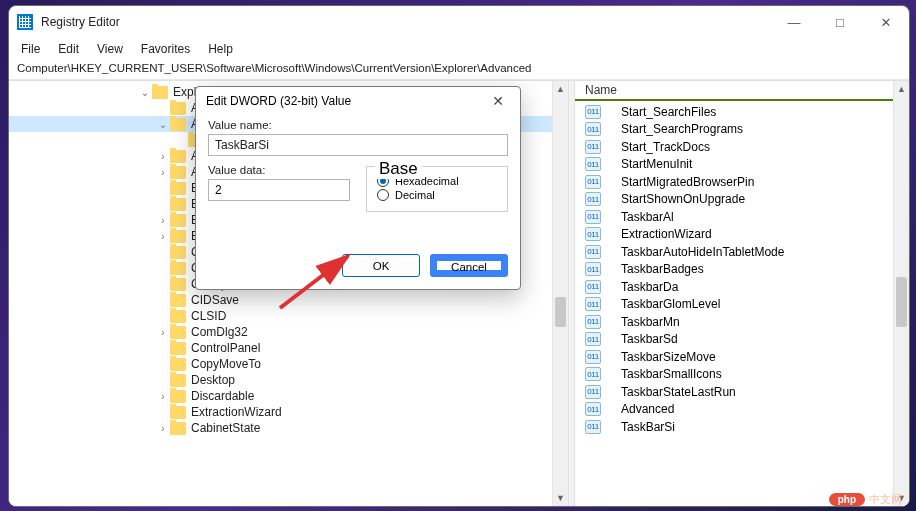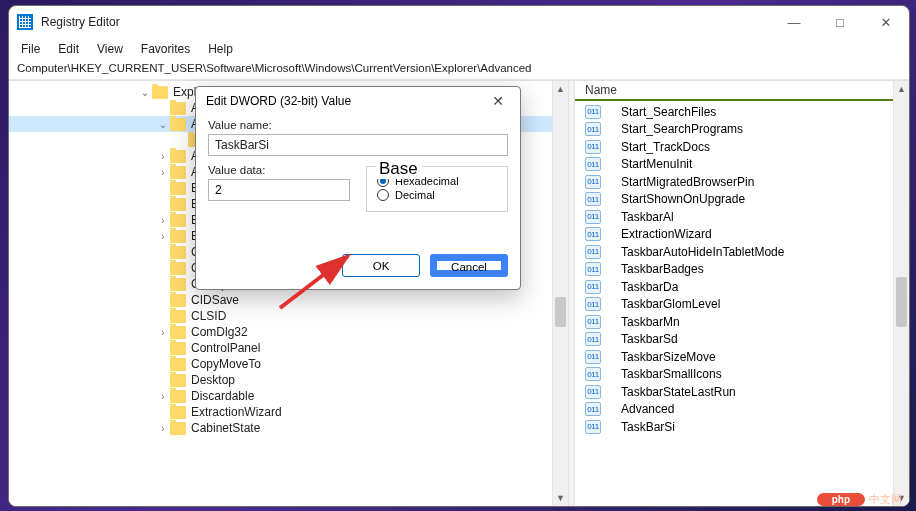--- a/index.html
+++ b/index.html
@@ -46,21 +46,21 @@
     .radio-row { display: flex; align-items: center; gap: 6px; font-size: 11px; margin: 2px 0; }
     .radio { width: 12px; height: 12px; border: 1px solid #333; border-radius: 50%; display: inline-flex; align-items: center; justify-content: center; }
     .radio.checked::after { content: ""; width: 6px; height: 6px; background: #0067c0; border-radius: 50%; }
     .dlg-buttons { display: flex; justify-content: flex-end; gap: 10px; padding: 10px 12px 12px; align-items: center; }
     .dlg-btn { width: 78px; height: 23px; border: 7px solid #3b82f6; background: #fdfdfd; font-size: 11.5px; border-radius: 3px; cursor: pointer; }
     .dlg-btn.primary { border: 1px solid #0067c0; }
     
     .arrow { position: absolute; left: 270px; top: 248px; pointer-events: none; }
     
     .watermark { position: absolute; right: 14px; bottom: 4px; font-size: 11px; color: rgba(255,180,140,0.85); display: flex; align-items: center; gap: 4px; }
-    .wm-badge { background: #e94e3a; color: #fff; border-radius: 8px; padding: 1px 15px; font-size: 10px; font-weight: bold; }
+    .wm-badge { background: #e94e3a; color: #fff; border-radius: 8px; padding: 1px 9px; font-size: 10px; font-weight: bold; }
   </style>
 </head>
 <body>
 
 <div class="window">
   <div class="titlebar">
     <span class="title-icon"></span>
     <span class="title-text">Registry Editor</span>
     <div class="win-controls">
       <div class="win-btn">—</div>

